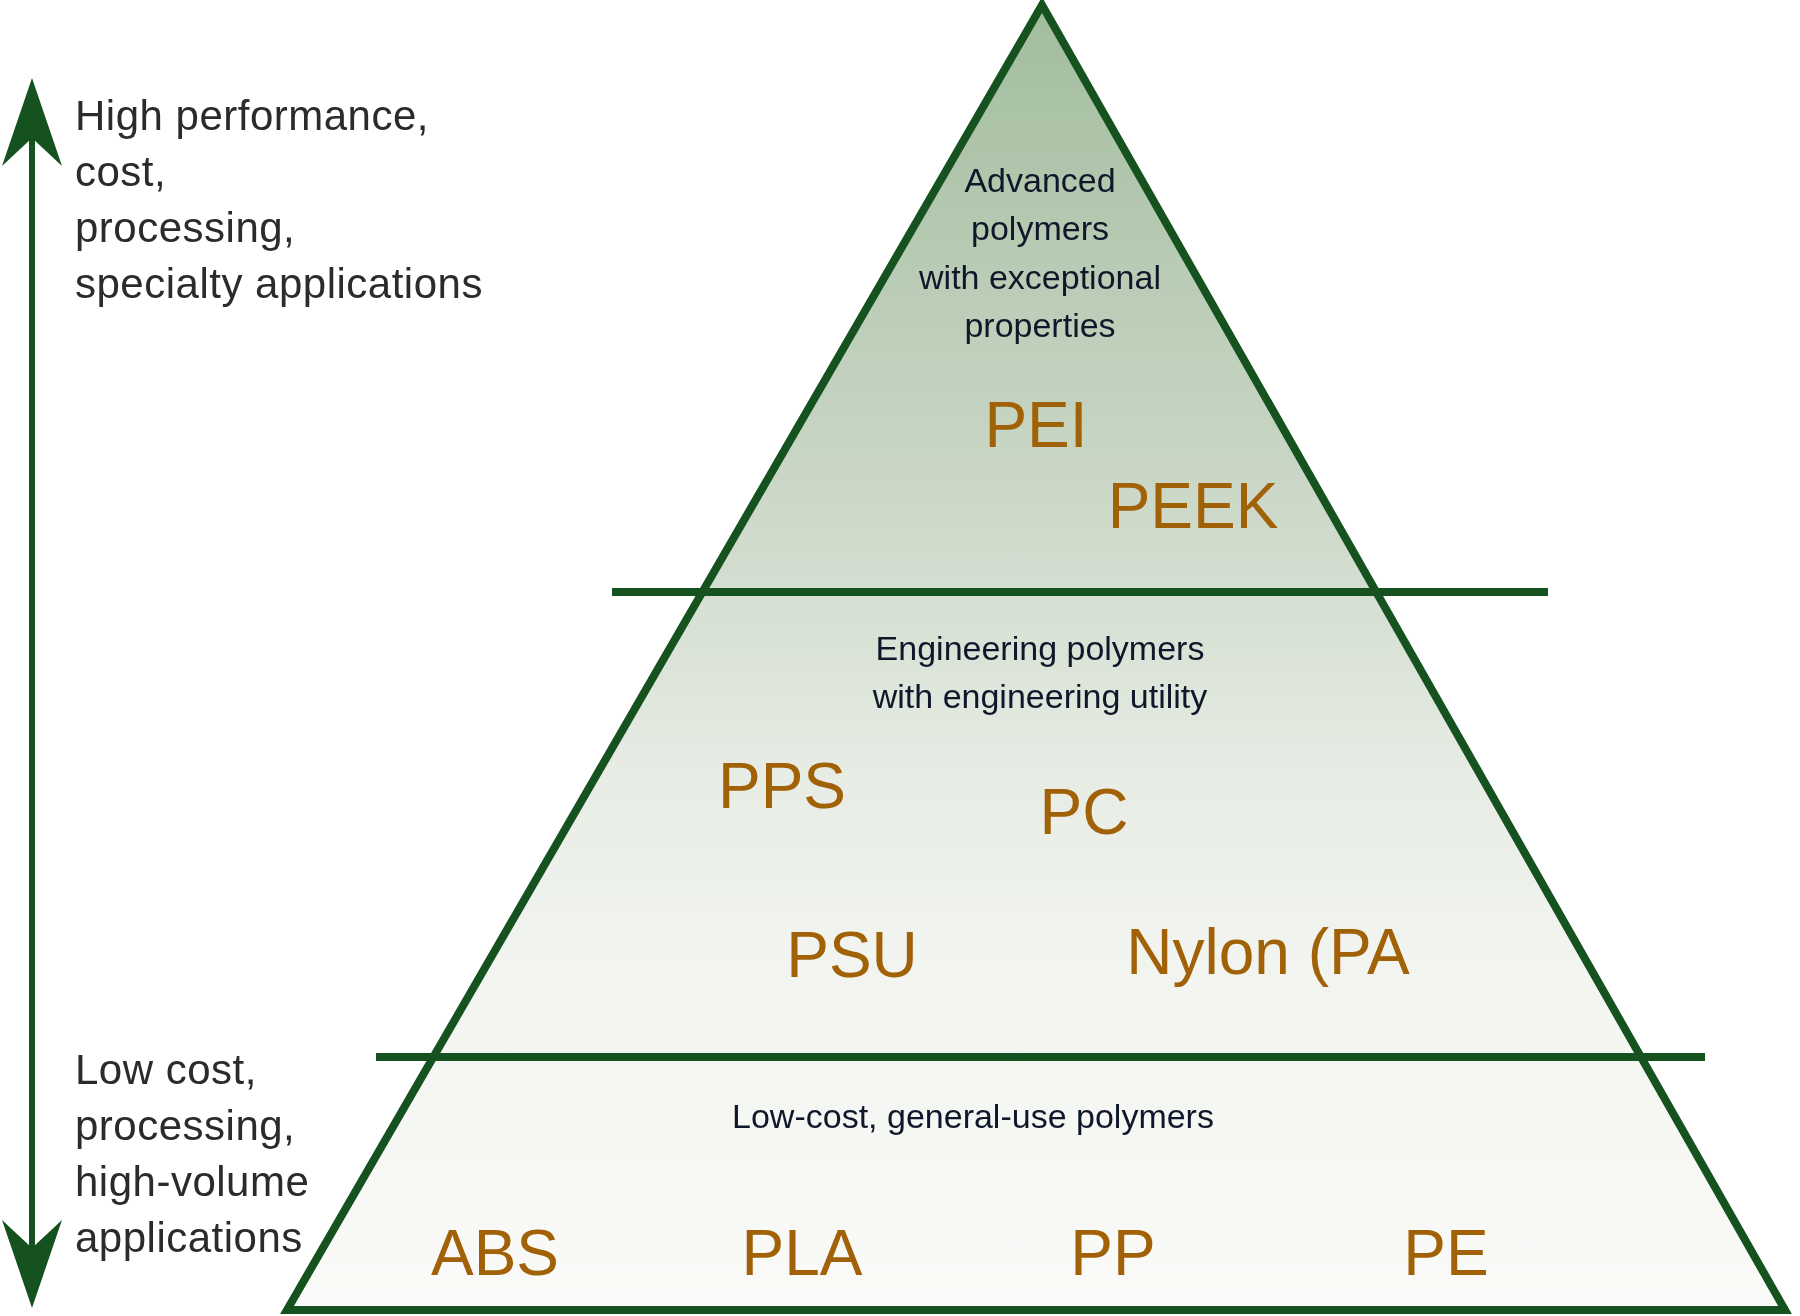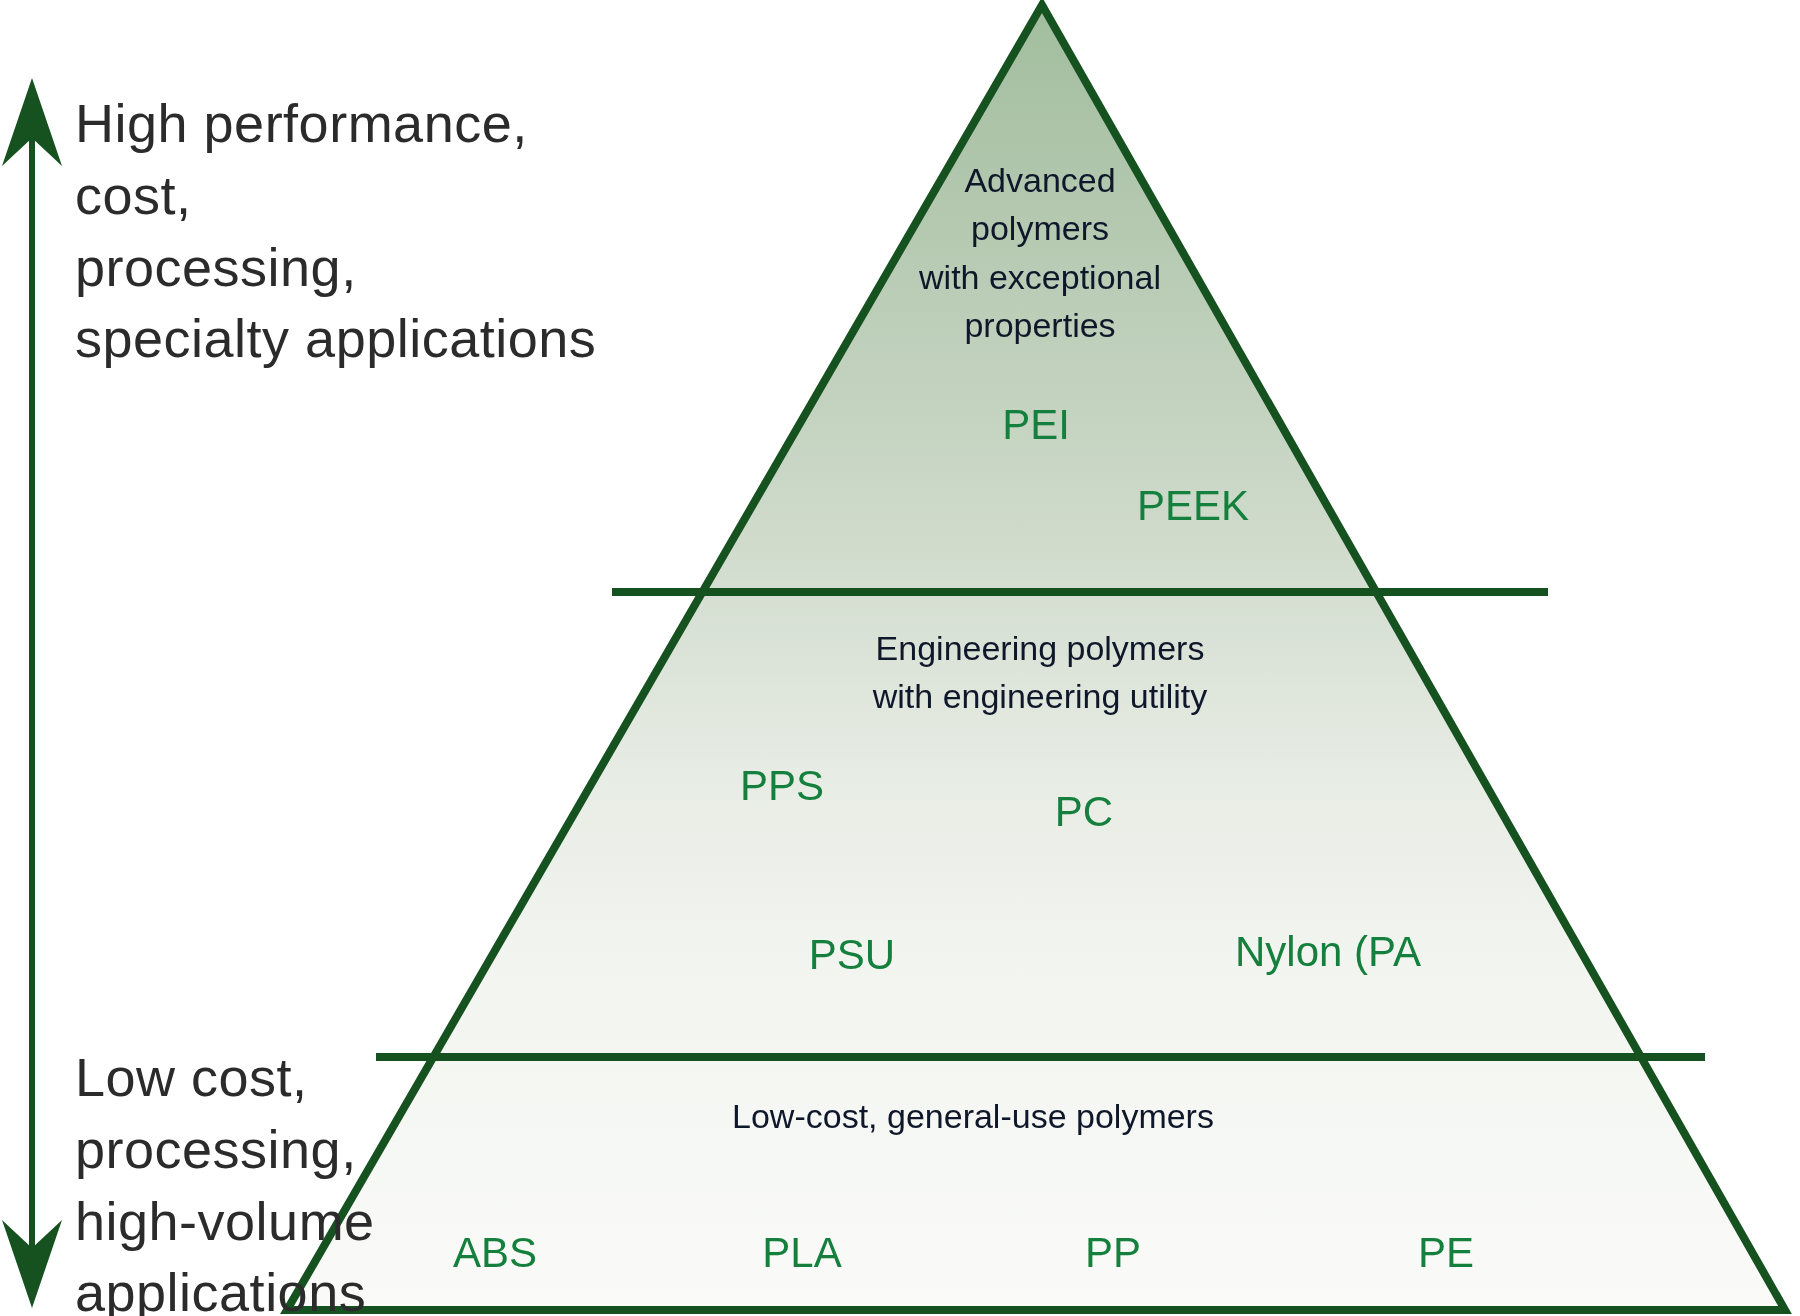--- a/index.html
+++ b/index.html
@@ -22,51 +22,51 @@
   
   .t {
     position: absolute;
     white-space: pre-line;
   }
   .t-center {
     transform: translate(-50%, -50%);
     text-align: center;
   }
   .side-label {
-    font-size: 54px;
+    font-size: 42px;
     line-height: 1.33;
     color: #2b2b2b;
     letter-spacing: 0.5px;
   }
   .tier-desc {
     font-size: 34px;
     line-height: 1.42;
     color: #0f172a;
   }
   .mat-name {
-    font-size: 42px;
+    font-size: 64px;
     line-height: 1;
-    color: #15803d;
+    color: #a16207;
     white-space: nowrap;
   }
   
   .lbl-high    { left: 75px;   top: 88px; }
   .lbl-low     { left: 75px;   top: 1042px; }
 
   .desc-advanced { left: 1040px; top: 253px; }
   .desc-eng      { left: 1040px; top: 672px; }
   .desc-low      { left: 973px;  top: 1116px; }
 
   .name-pei   { left: 1036px; top: 425px; }
   .name-ptfe  { left: 856px;  top: 506px; }
   .name-peek  { left: 1193px; top: 506px; }
   .name-pps   { left: 750px;  top: 786px; margin-left: 32px; }
   .name-pc    { left: 1084px; top: 812px; }
   .name-psu   { left: 852px;  top: 955px; }
-  .name-nylon { left: 1328px; top: 952px; }
+  .name-nylon { left: 1268px; top: 952px; }
   .name-abs   { left: 495px;  top: 1253px; }
   .name-pla   { left: 802px;  top: 1253px; }
   .name-pp    { left: 1113px; top: 1253px; }
   .name-pe    { left: 1446px; top: 1253px; }
 </style>
 </head>
 <body>
 
 <div class="stage">
 

